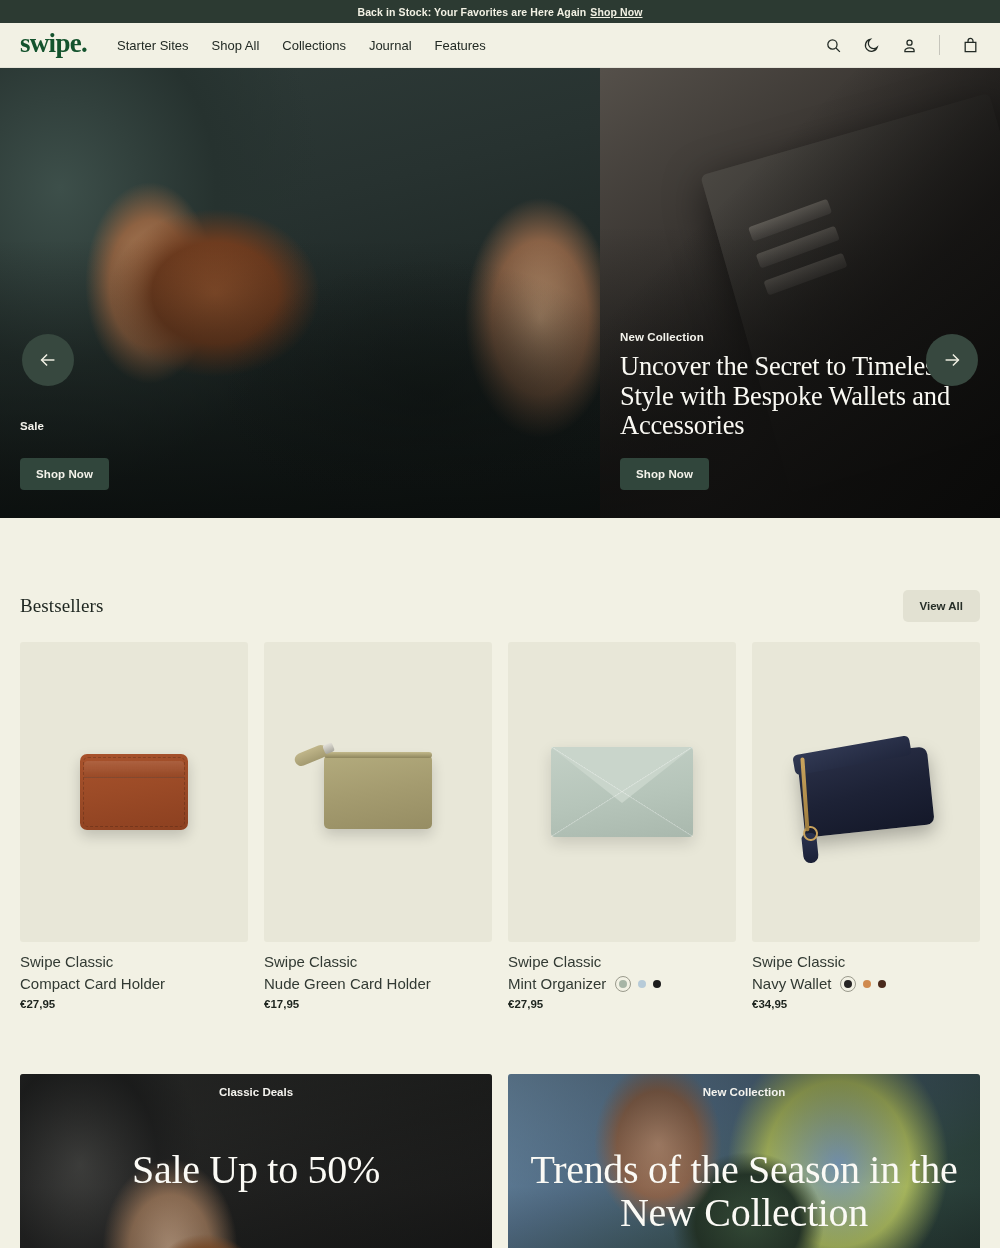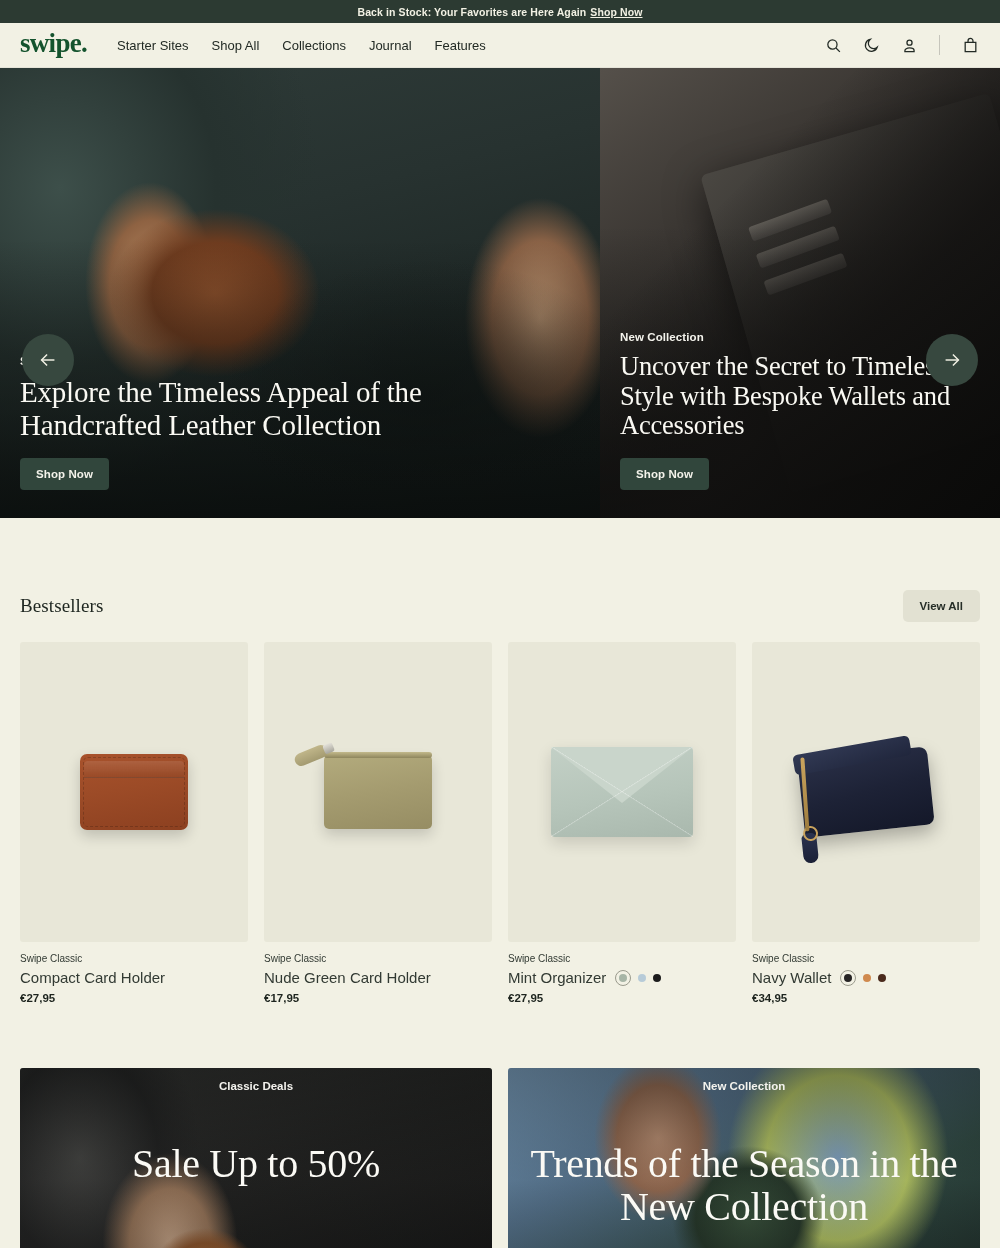--- a/index.html
+++ b/index.html
@@ -136,21 +136,21 @@
     background:#e2e1d2; color:#262e27; border:none; cursor:pointer;
     font-size: 11.5px; font-weight: 600; padding: 10px 17px; border-radius: 5px;
   }
   .grid { display:grid; grid-template-columns: repeat(4, 1fr); gap: 16px; }
   .card { display:flex; flex-direction: column; }
   .thumb {
     height: 300px; background:#e8e7d8; border-radius: 3px;
     display:flex; align-items:center; justify-content:center; position:relative;
     overflow:hidden;
   }
-  .brand { font-size: 10px; color:#323a33; margin-top: 11px; }
+  .brand { font-size: 15px; color:#323a33; margin-top: 11px; }
   .prow { display:flex; align-items:center; gap: 9px; margin-top: 5px; }
   .pname { font-size: 15px; color:#323a33; }
   .price { font-size: 11.5px; font-weight: 700; color:#1d241e; margin-top: 6px; }
   .swatches { display:flex; align-items:center; gap: 7px; }
   .sw { width: 8px; height: 8px; border-radius:50%; display:block; }
   .sw-wrap { width: 16px; height: 16px; border-radius:50%; border:1px solid #9a9a8c;
              display:flex; align-items:center; justify-content:center; }
 
   
   .art { position:relative; }
@@ -301,21 +301,20 @@
     </span>
   </div>
 </div>
 
 <div class="hero">
 
   <div class="hero-panel hero-left">
     <div class="photo-left"></div>
     <div class="hero-content">
       <div class="eyebrow">Sale</div>
-      <div class="hero-title">Explore the Timeless Appeal of the Handcrafted Leather Collection</div>
       <button class="shop-btn">Shop Now</button>
     </div>
   </div>
 
   <div class="hero-panel hero-right">
     <div class="photo-right">
       <div class="wallet-card">
         <span class="wallet-slot" style="top:60px;"></span>
         <span class="wallet-slot" style="top:88px;"></span>
         <span class="wallet-slot" style="top:116px;"></span>

